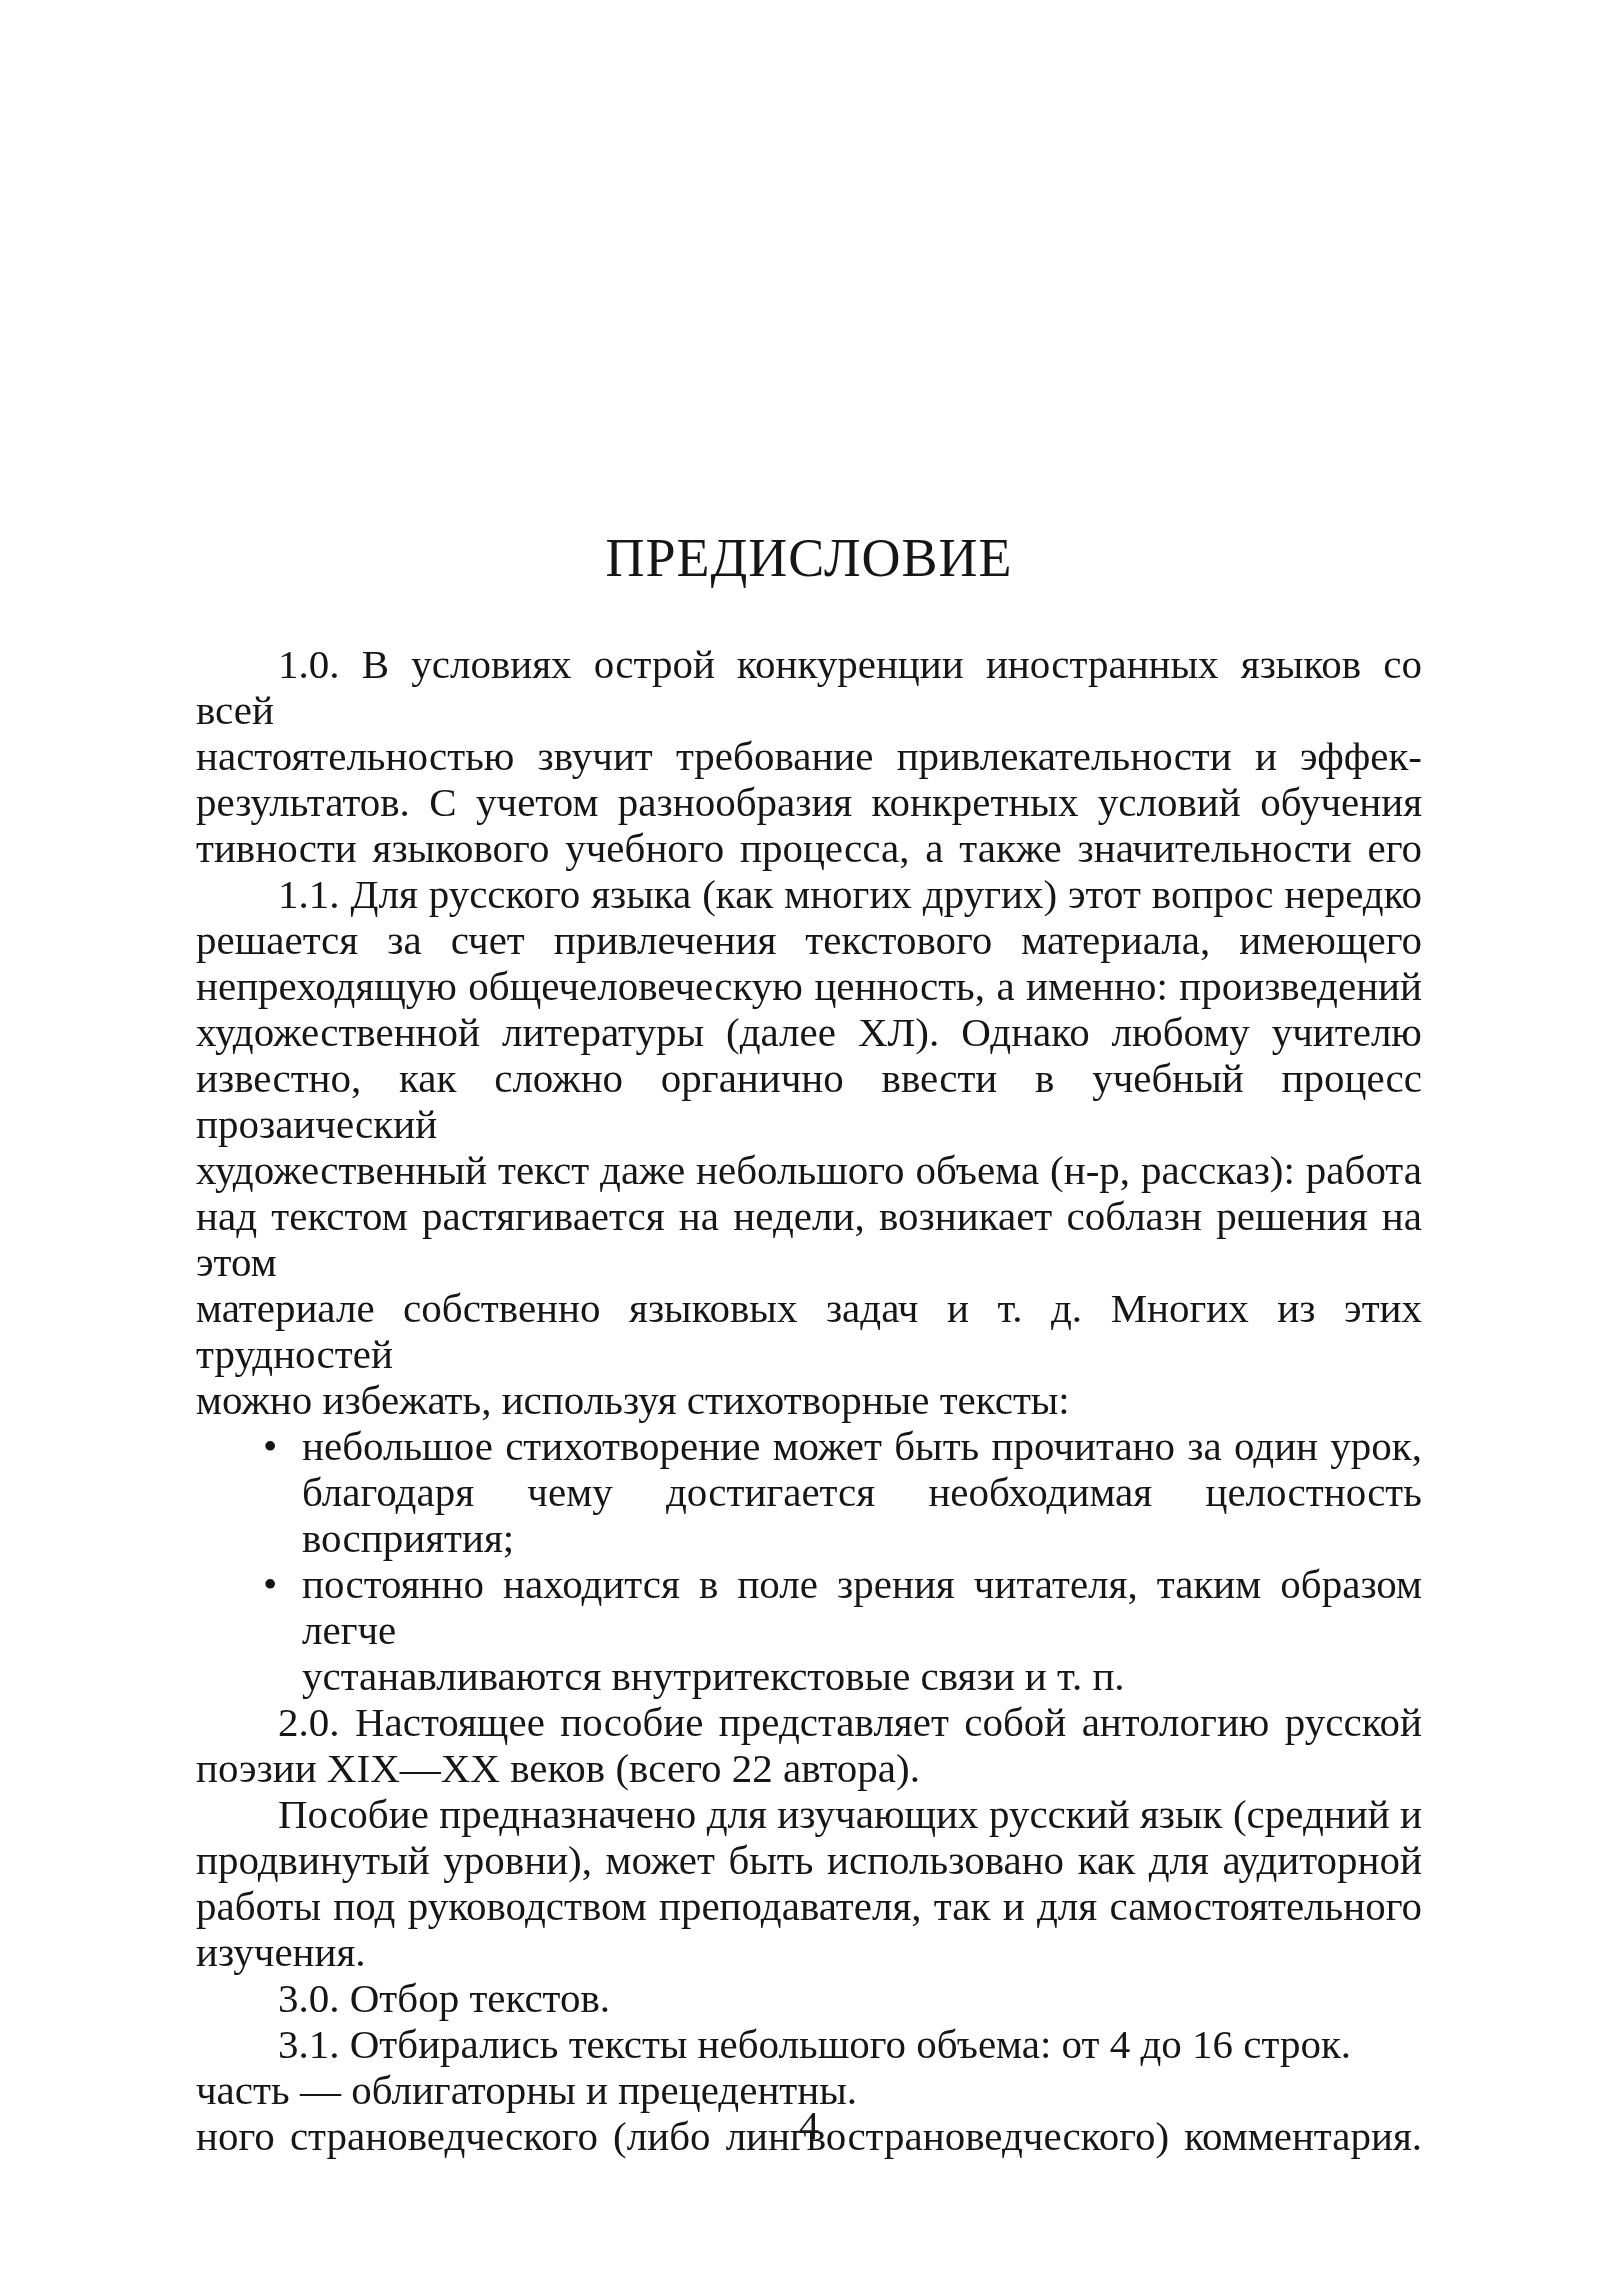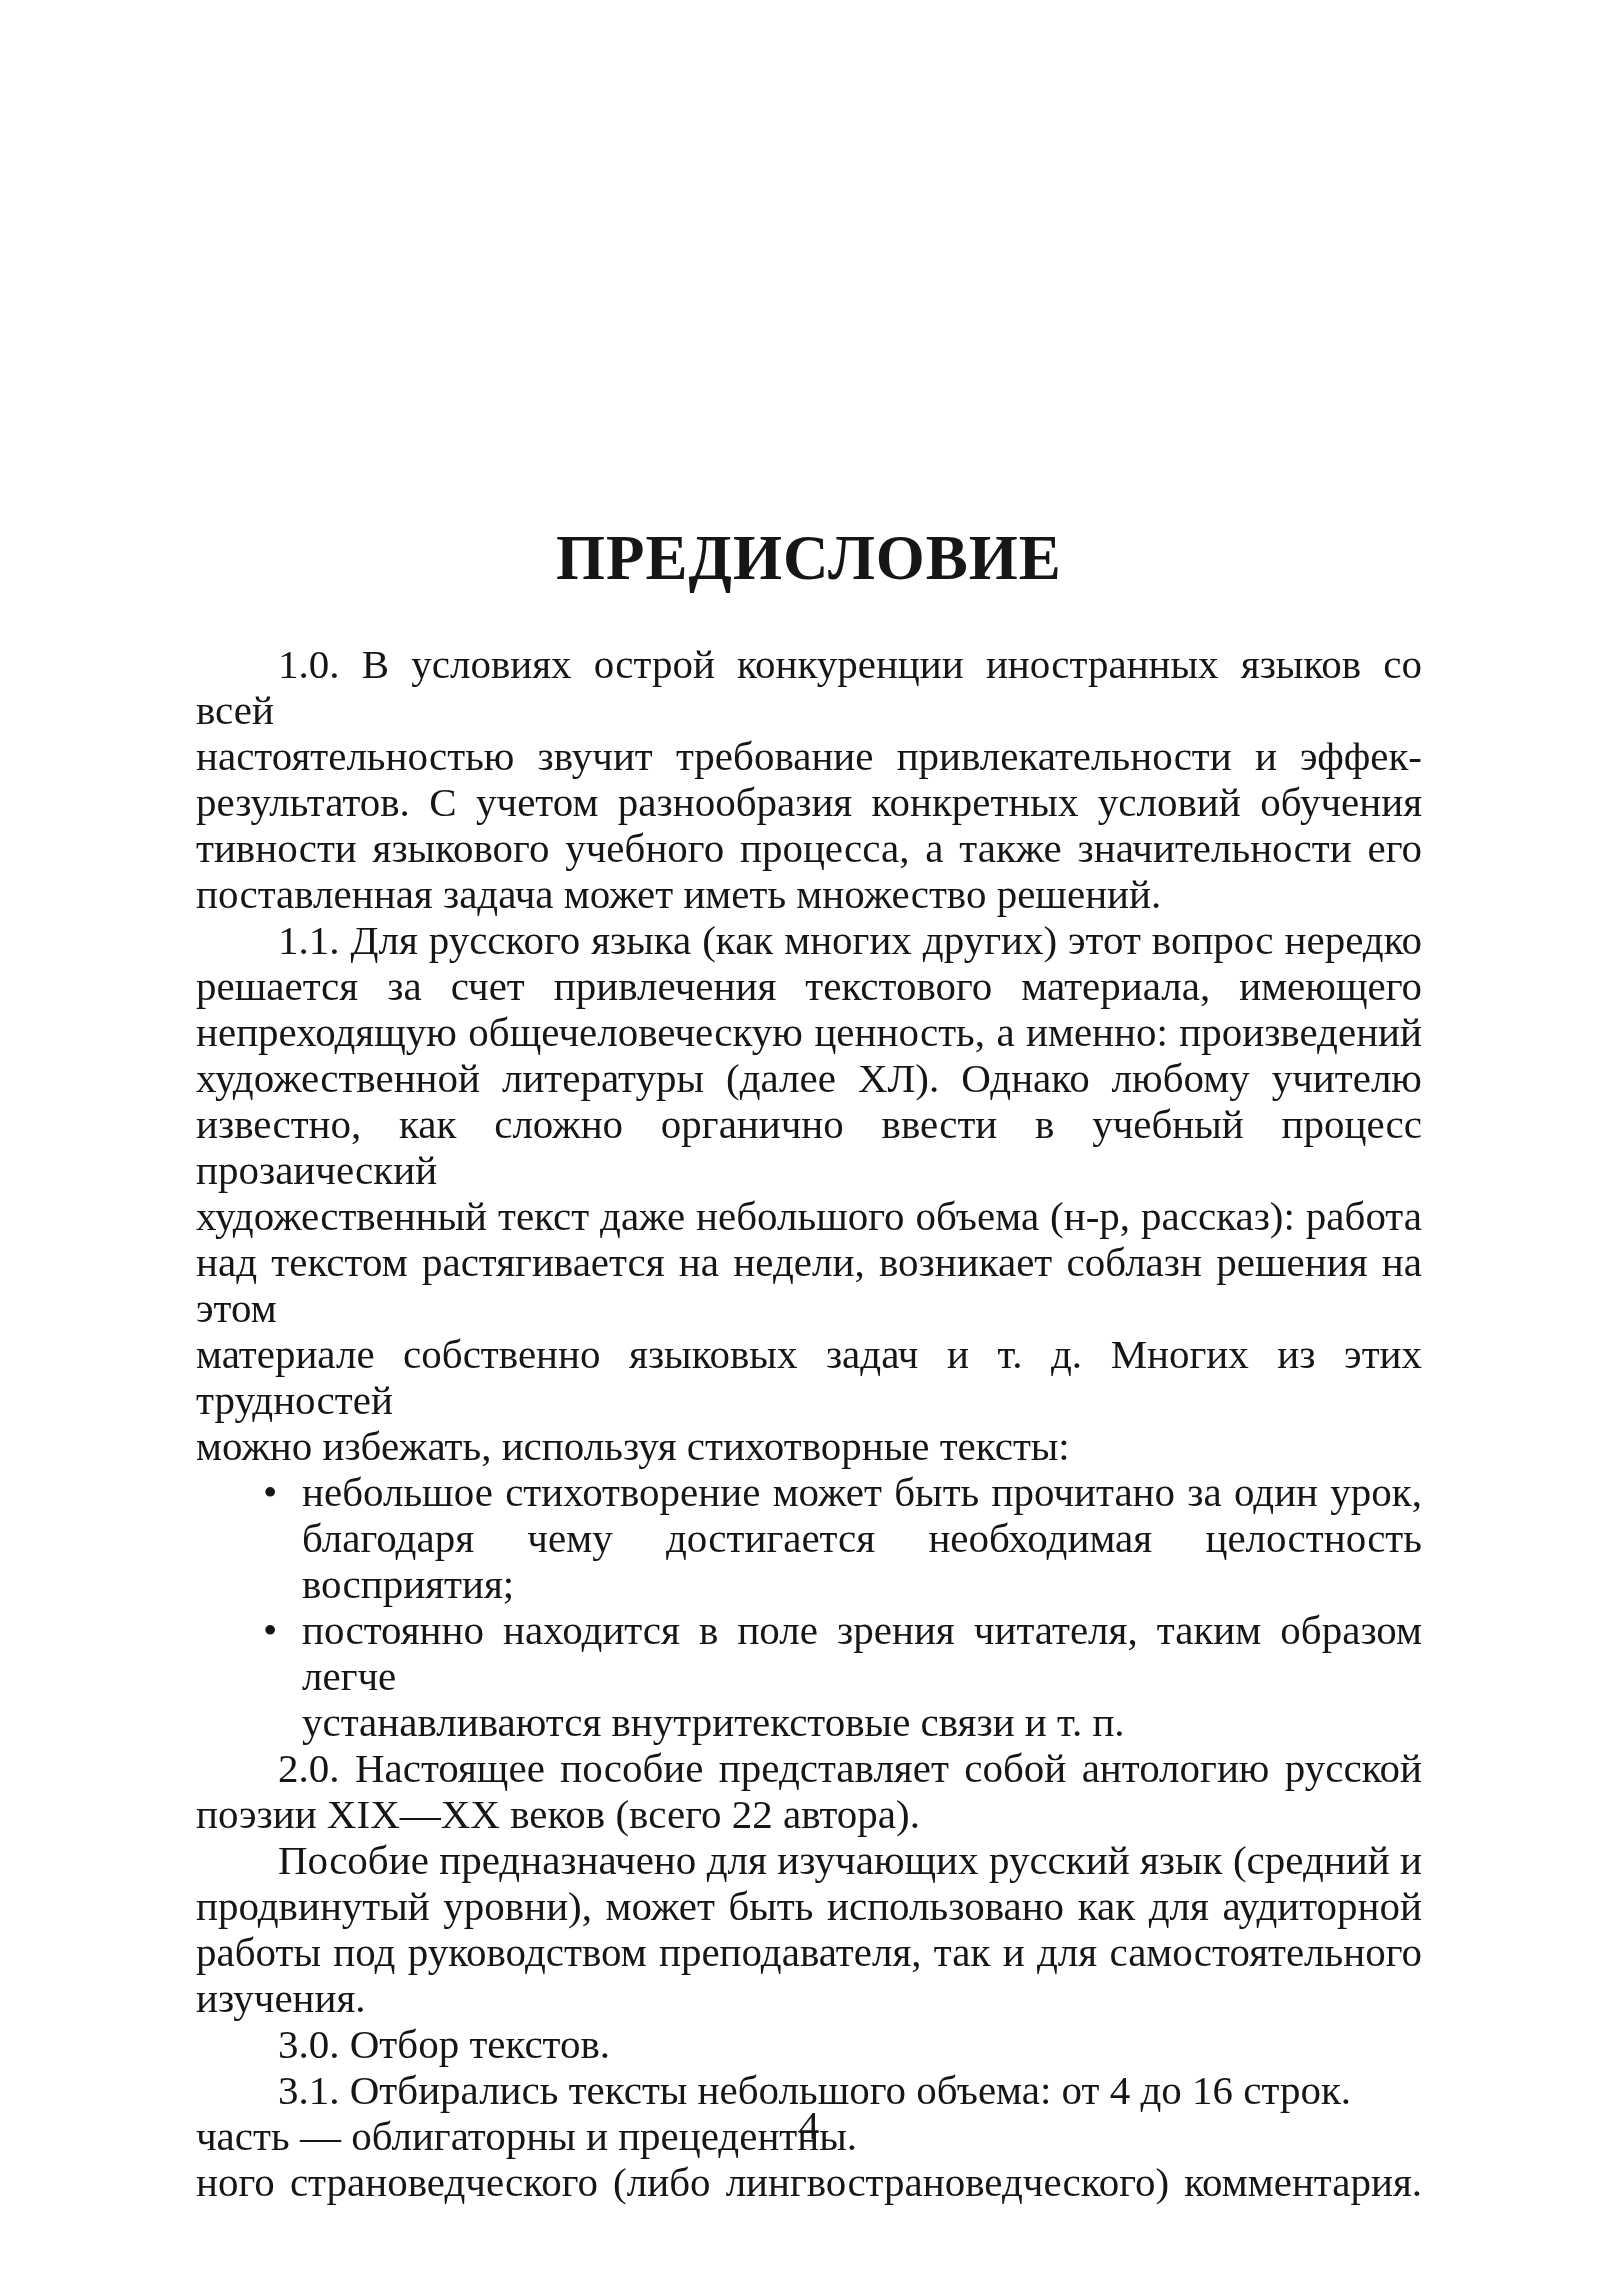--- a/index.html
+++ b/index.html
@@ -12,22 +12,22 @@
     color:#161616;
     overflow:hidden;
   }
   .title{
     position:absolute;
     left:196px;
     top:527px;
     width:1226px;
     margin:0;
     text-align:center;
-    font-size:63px;
-    font-weight:700;
+    font-size:54px;
+    font-weight:400;
     line-height:63px;
     letter-spacing:1px;
   }
   .body{
     position:absolute;
     left:196px;
     top:641px;
     width:1226px;
     font-size:41px;
     line-height:46px;
@@ -67,21 +67,20 @@
 <div class="page">
 
   <h1 class="title">ПРЕДИСЛОВИЕ</h1>
 
   <div class="body">
 
     <div class="line fi j">1.0. В условиях острой конкуренции иностранных языков со всей</div>
     <div class="line j">настоятельностью звучит требование привлекательности и эффек-</div>
     <div class="line j">результатов. С учетом разнообразия конкретных условий обучения</div>
     <div class="line j">тивности языкового учебного процесса, а также значительности его</div>
-    <div class="line l">поставленная задача может иметь множество решений.</div>
 
     <div class="line fi j">1.1. Для русского языка (как многих других) этот вопрос нередко</div>
     <div class="line j">решается за счет привлечения текстового материала, имеющего</div>
     <div class="line j">непреходящую общечеловеческую ценность, а именно: произведений</div>
     <div class="line j">художественной литературы (далее ХЛ). Однако любому учителю</div>
     <div class="line j">известно, как сложно органично ввести в учебный процесс прозаический</div>
     <div class="line j">художественный текст даже небольшого объема (н-р, рассказ): работа</div>
     <div class="line j">над текстом растягивается на недели, возникает соблазн решения на этом</div>
     <div class="line j">материале собственно языковых задач и т. д. Многих из этих трудностей</div>
     <div class="line l">можно избежать, используя стихотворные тексты:</div>

